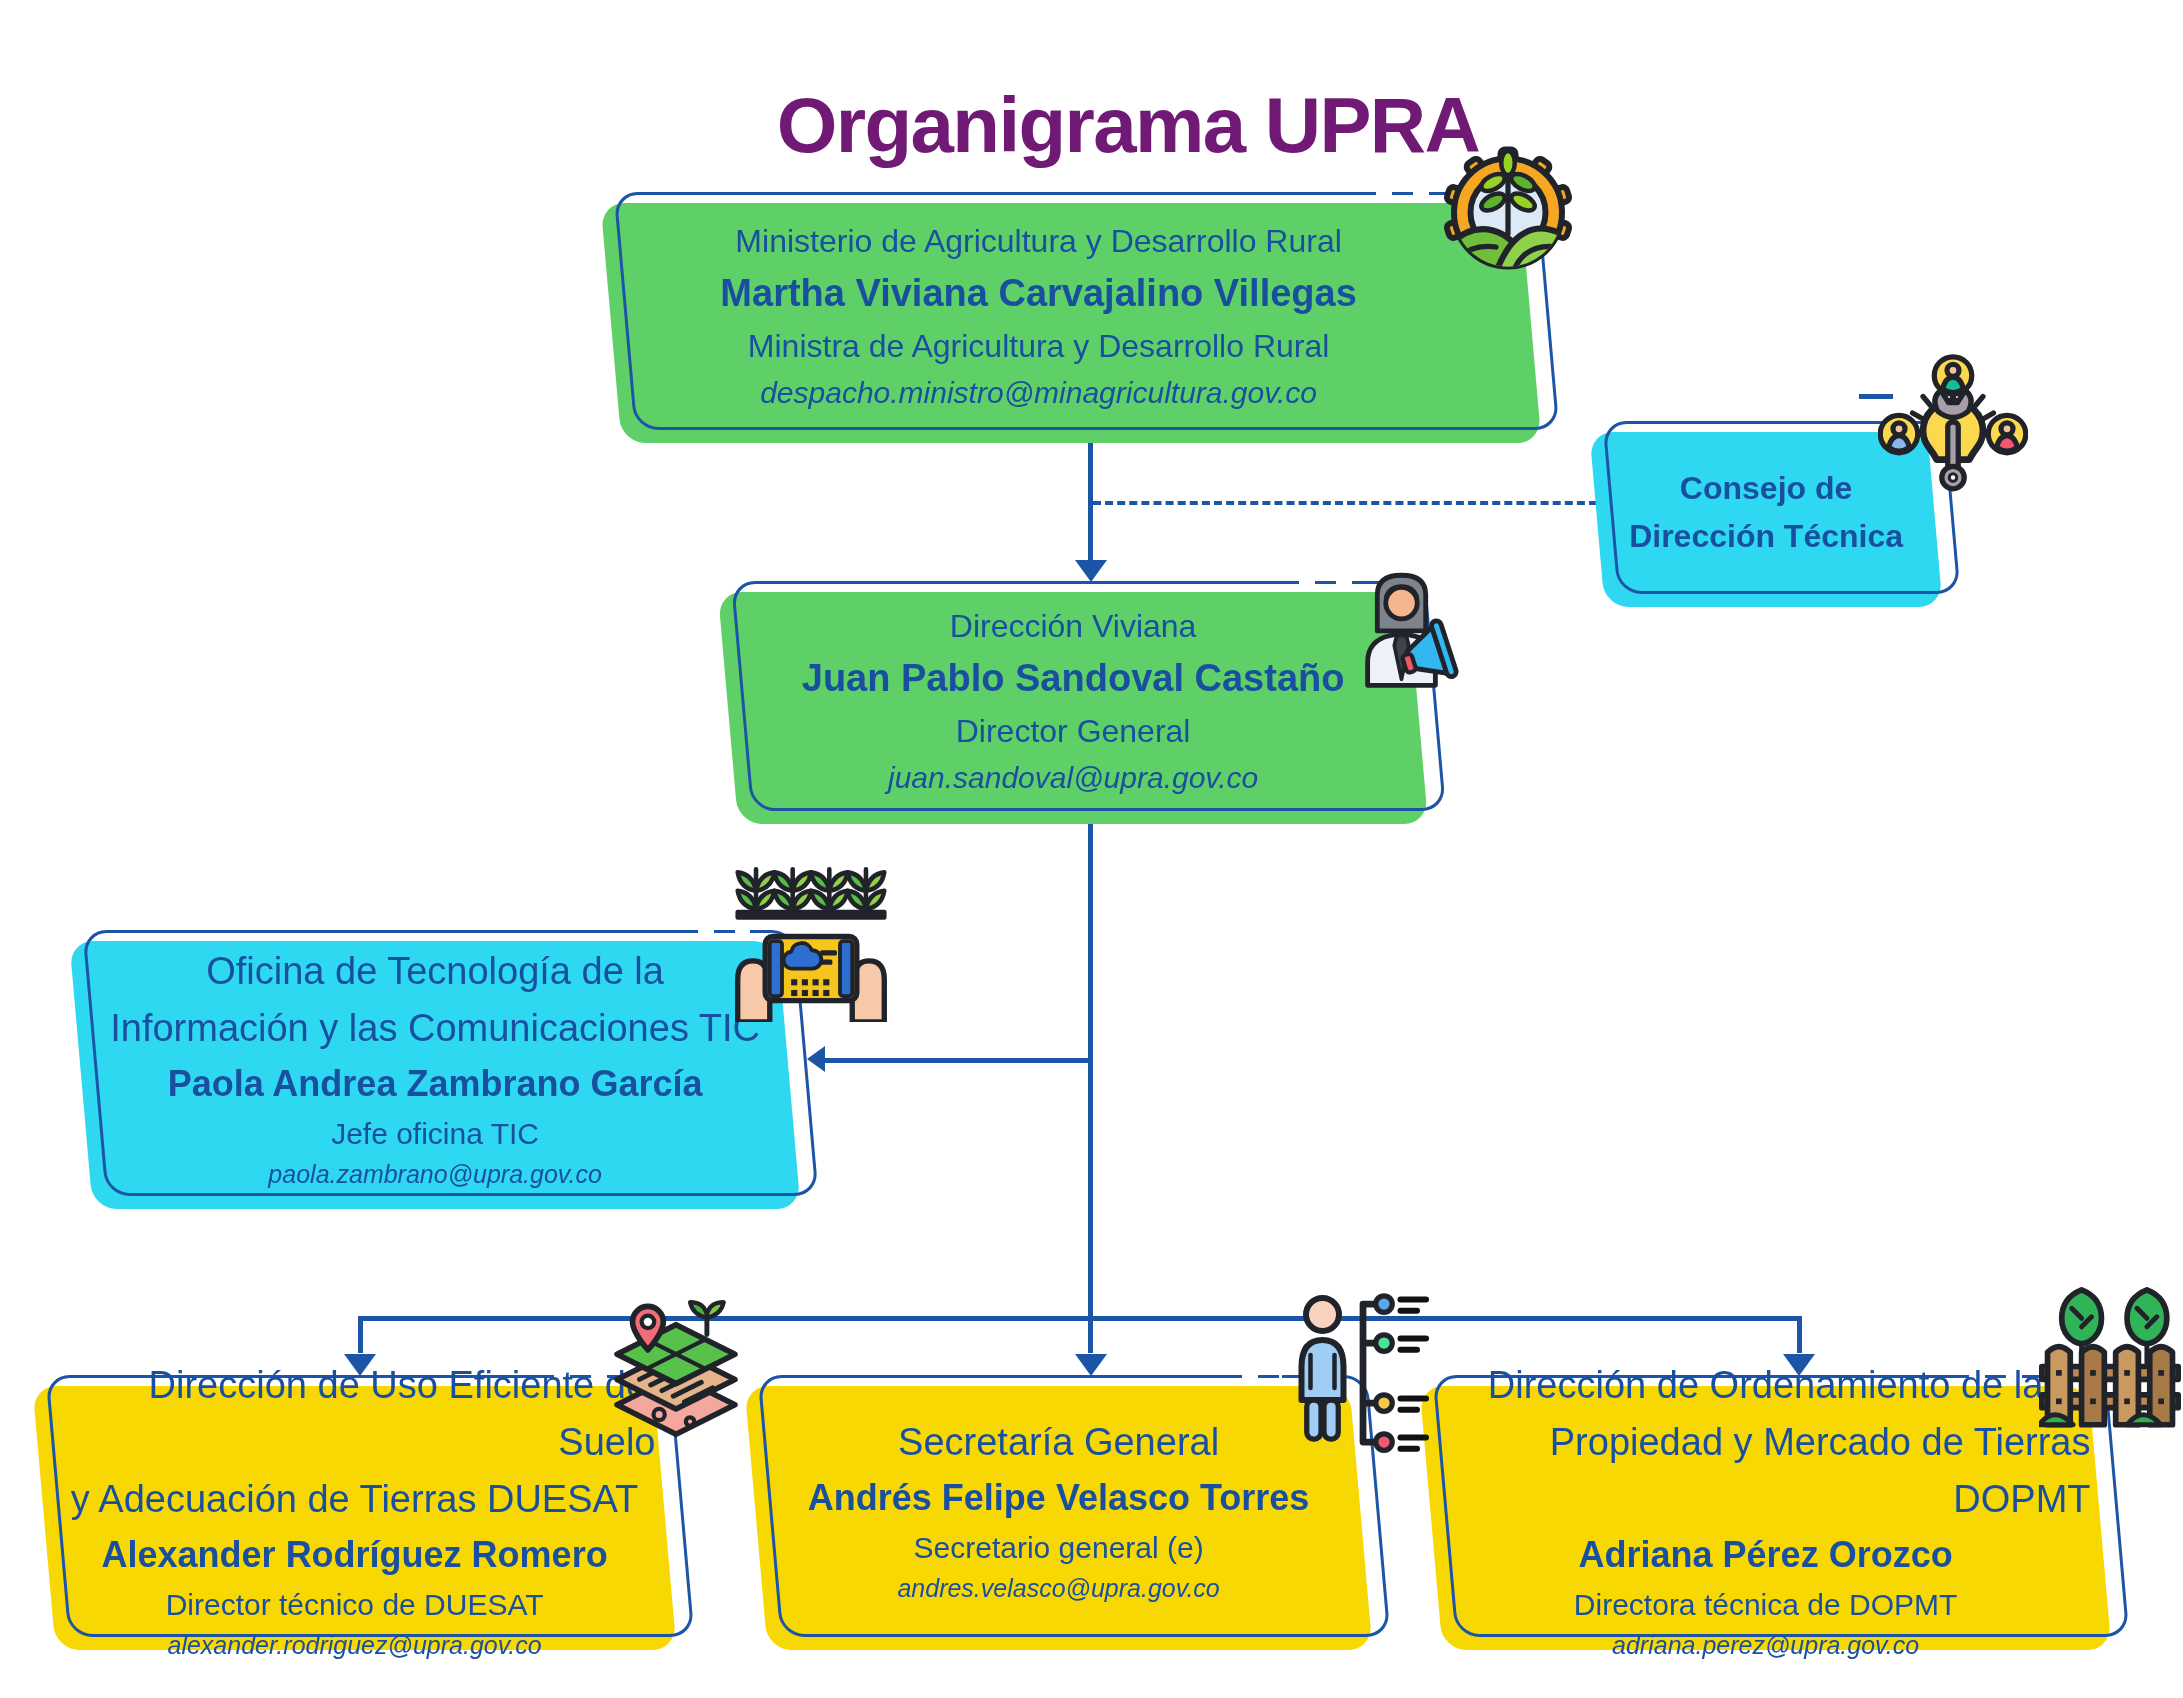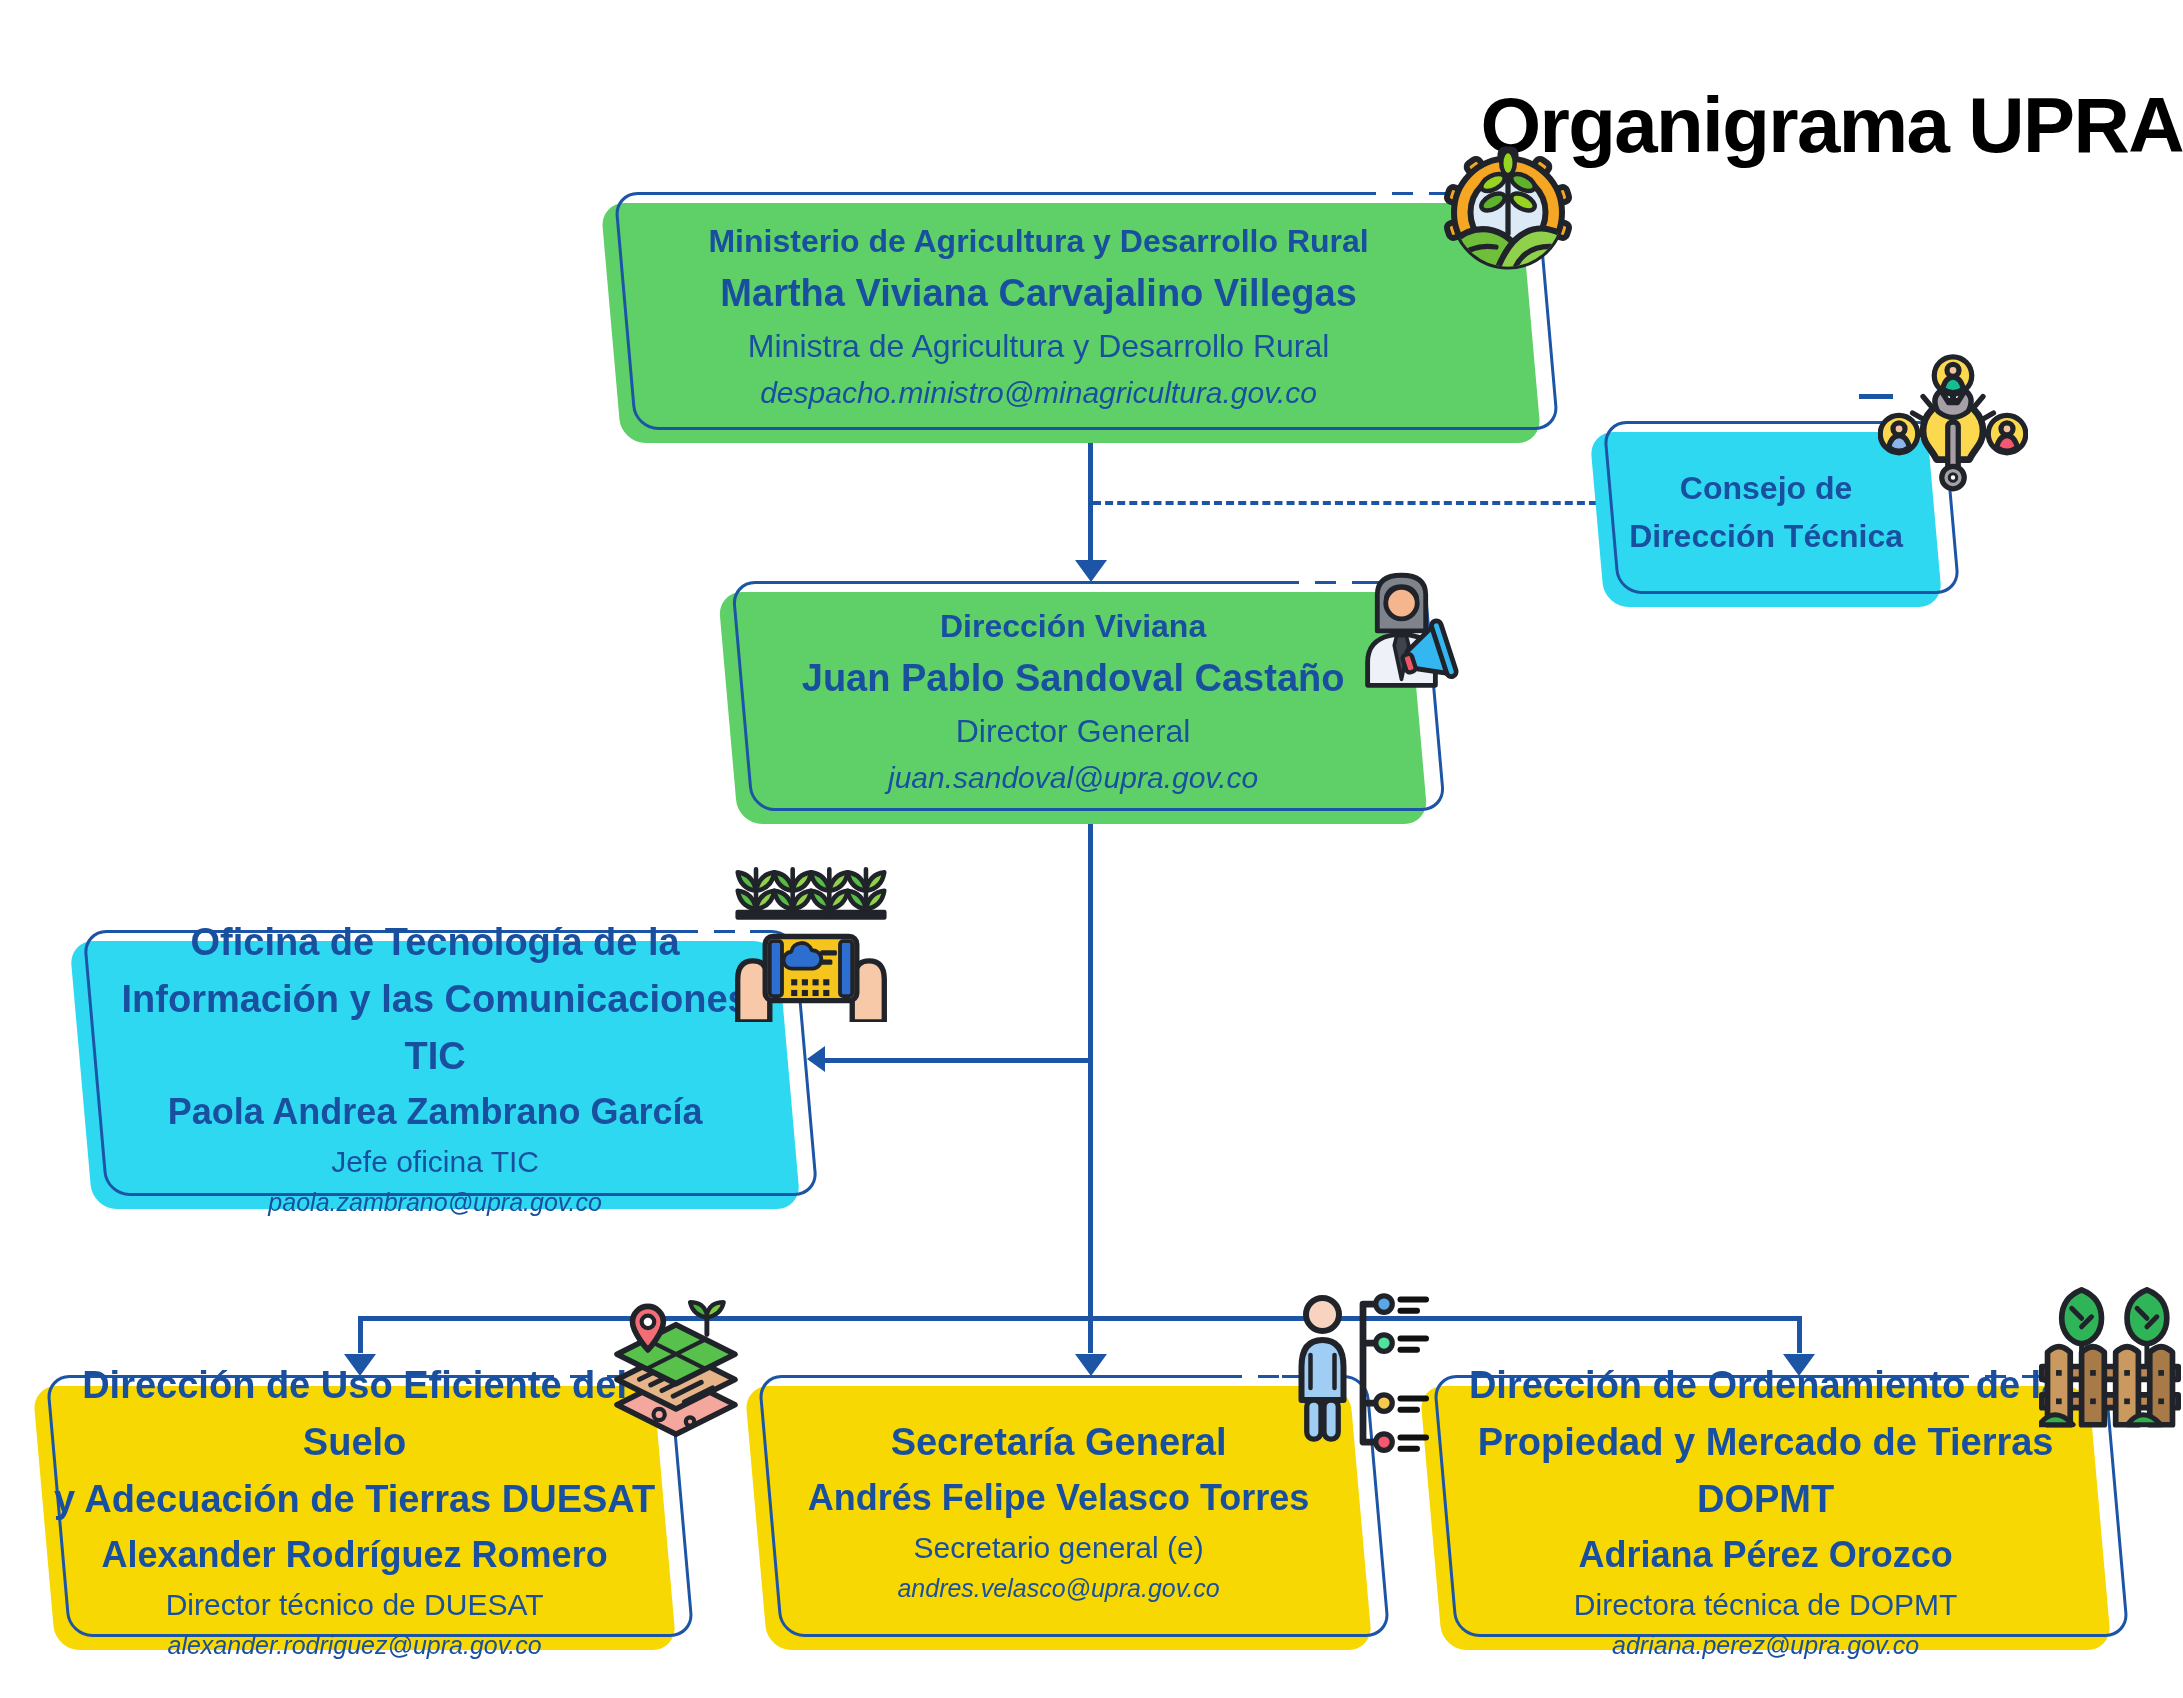--- a/index.html
+++ b/index.html
@@ -1,22 +1,22 @@
 <!DOCTYPE html>
 <html style="font-size:13px"><head>
 <meta charset="utf-8">
 <style>
   html,body{margin:0;padding:0;background:#ffffff;}
   body{width:2183px;height:1698px;position:relative;overflow:hidden;
        font-family:"Liberation Sans","DejaVu Sans",sans-serif;}
   .stage{position:absolute;inset:0;}
 
   
-  .title{position:absolute;top:27.5px;left:0;right:0;text-align:right;
-         font-size:78px;font-weight:800;color:#000000;letter-spacing:-1.6px;
+  .title{position:absolute;top:27.5px;left:0;right:0;text-align:center;
+         font-size:78px;font-weight:800;color:#701a75;letter-spacing:-1.6px;
          margin-left:73px;}
 
   
   .line{position:absolute;background:#1d55a6;z-index:1;}
   .dotline{position:absolute;border-top:4.9px dashed #1d55a6;z-index:1;}
   .arrow-down{position:absolute;width:0;height:0;z-index:1;
               border-left:16px solid transparent;border-right:16px solid transparent;
               border-top:22px solid #1d55a6;}
   .arrow-left{position:absolute;width:0;height:0;z-index:1;
               border-top:13.7px solid transparent;border-bottom:13.7px solid transparent;
@@ -29,21 +29,21 @@
   .outline{position:absolute;left:13px;right:0;top:0;bottom:13px;
            border:3.2px solid #1d55a6;border-radius:24px;transform:skewX(5deg);}
   .green  .fill{background:#5fd068;}
   .cyan   .fill{background:#2fd8f1;}
   .yellow .fill{background:#f7d802;}
   .top-deco{position:absolute;top:0;height:3.2px;z-index:3;
             background:repeating-linear-gradient(90deg,#1d55a6 0 21px,#ffffff 21px 37px);}
   .content{position:absolute;left:9.7px;right:27.5px;top:9.7px;bottom:13px;
            display:flex;flex-direction:column;align-items:center;justify-content:center;
            text-align:center;color:#194f9f;z-index:4;}
-  .org  {font-size:32px;font-weight:700;line-height:1.5;}
+  .org  {font-size:32px;font-weight:400;line-height:1.5;text-align:right;}
   .name {font-size:38px;font-weight:800;line-height:1.5;}
   .role {font-size:32px;font-weight:500;line-height:1.5;}
   .email{font-size:30px;font-style:italic;line-height:1.5;}
   .sm .org{font-size:38px;} .sm .name{font-size:36px;}
   .sm .role{font-size:30px;} .sm .email{font-size:25px;}
   .clabel{font-size:32px;font-weight:800;line-height:1.5;}
 
   
   .icon{position:absolute;z-index:5;}
 </style>

